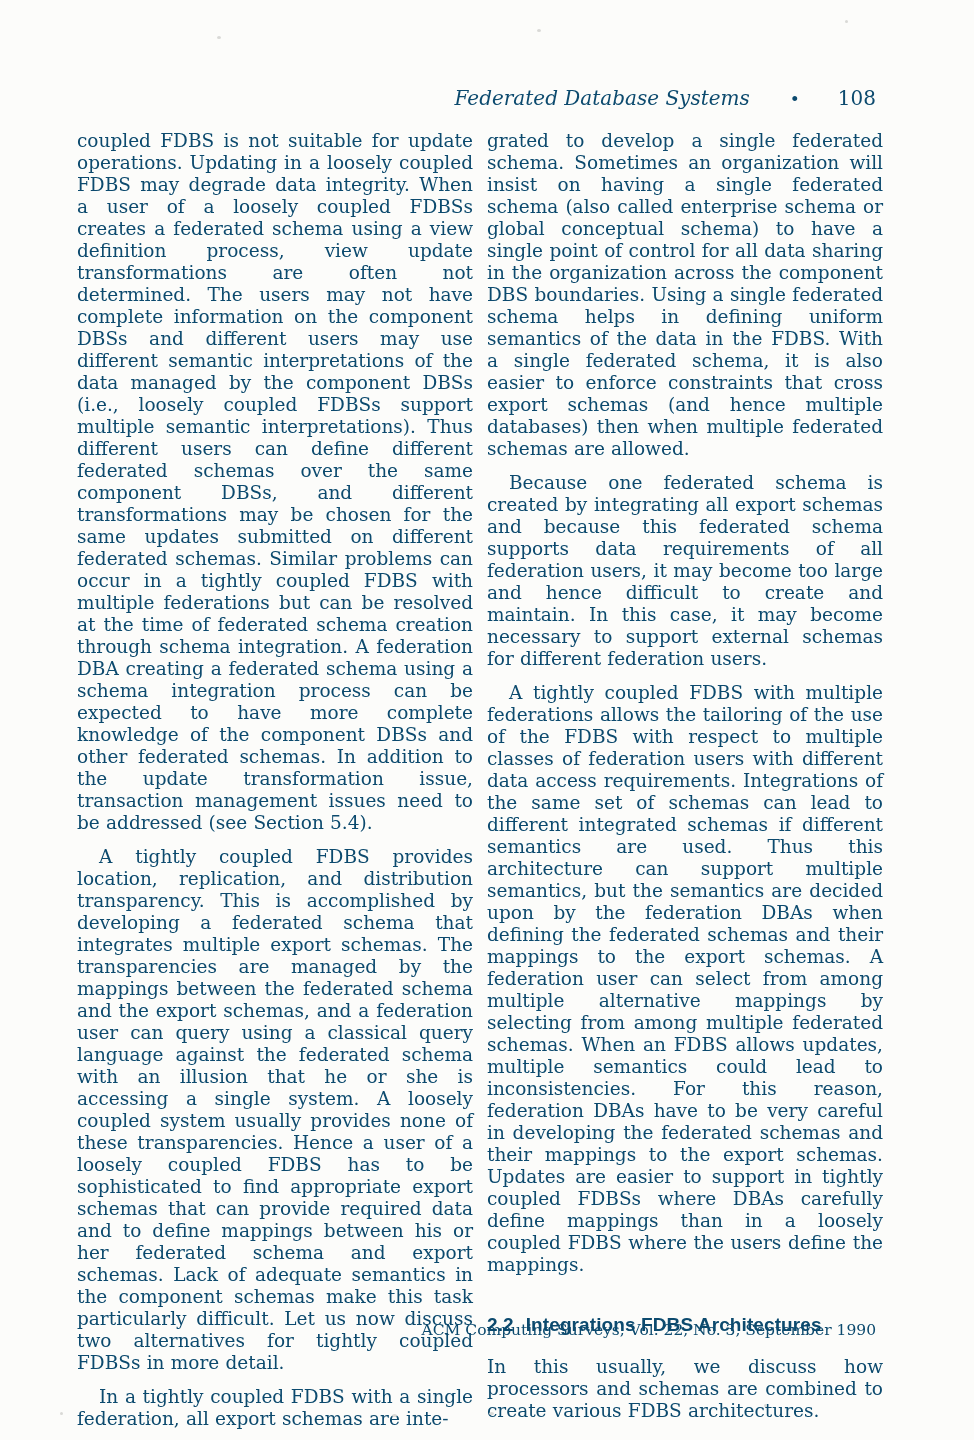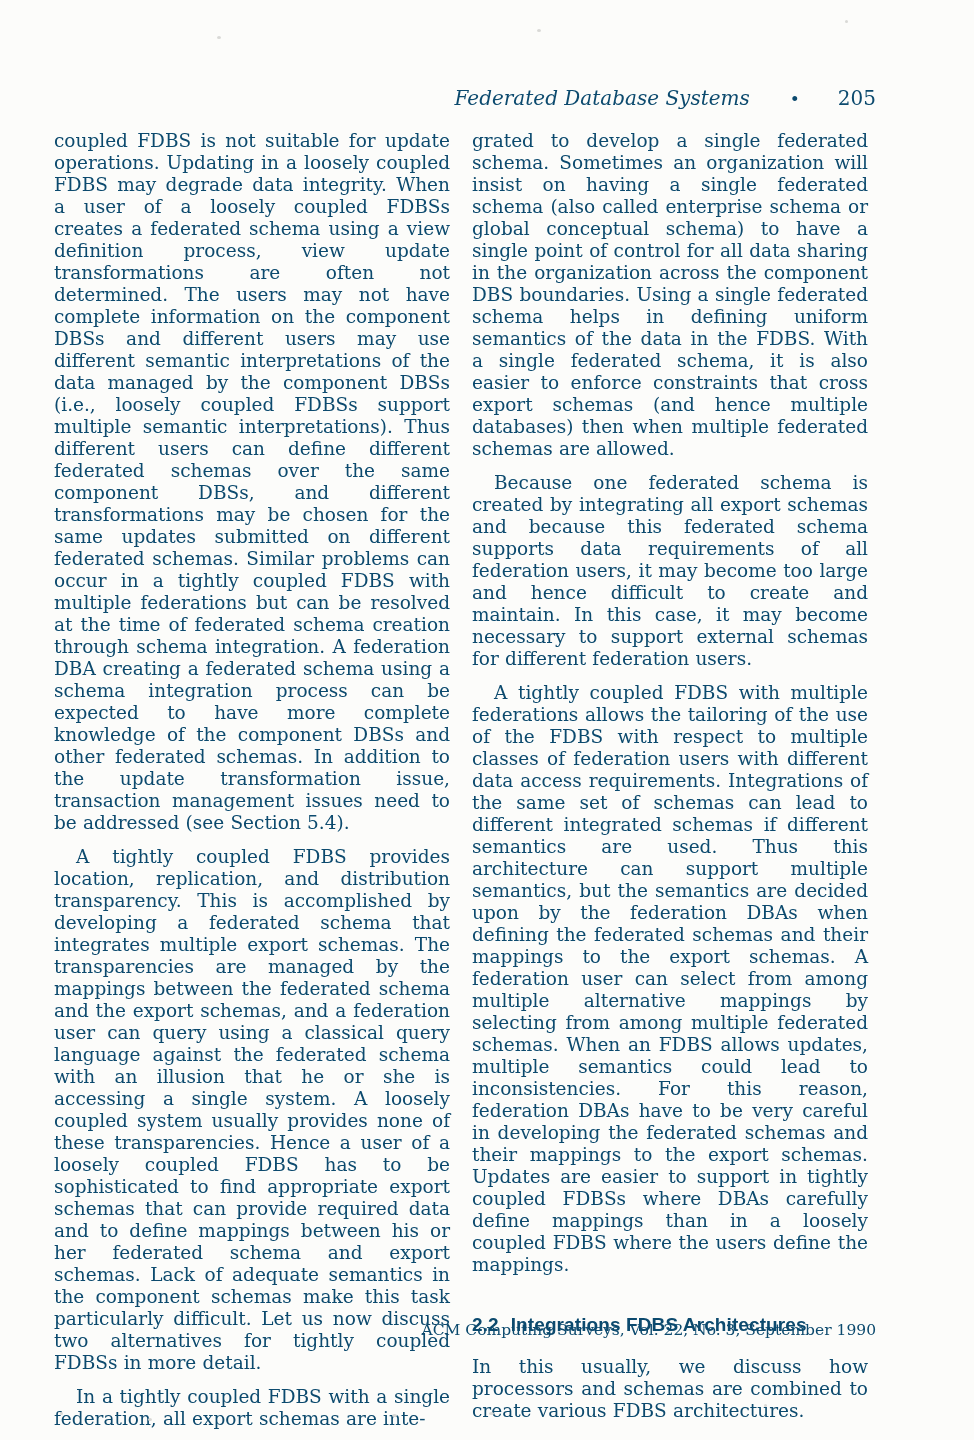--- a/index.html
+++ b/index.html
@@ -34,24 +34,24 @@
   .rh-bullet {
     margin: 0 38px 0 40px;
     font-size: 17px;
   }
   .rh-page {
     font-style: normal;
   }
   .columns {
     position: absolute;
     top: 130px;
-    left: 54px;
+    left: 77px;
     width: 814px;
     display: flex;
-    gap: 22px;
+    gap: 14px;
   }
   .col {
     width: 396px;
   }
   .col p {
     margin: 0;
     font-size: 18.5px;
     line-height: 22px;
     text-align: justify;
     text-justify: inter-word;
@@ -88,21 +88,21 @@
   }
 </style>
 </head>
 <body>
 
 <div class="page">
 
   <div class="running-header">
     <span class="rh-title">Federated Database Systems</span>
     <span class="rh-bullet">•</span>
-    <span class="rh-page">205</span>
+    <span class="rh-page">108</span>
   </div>
 
   <div class="columns">
 
     <div class="col">
       <p>coupled FDBS is not suitable for update operations. Updating in a loosely coupled FDBS may degrade data integrity. When a user of a loosely coupled FDBSs creates a federated schema using a view definition process, view update transformations are often not determined. The users may not have complete information on the component DBSs and different users may use different semantic interpretations of the data managed by the component DBSs (i.e., loosely coupled FDBSs support multiple semantic interpretations). Thus different users can define different federated schemas over the same component DBSs, and different transformations may be chosen for the same updates submitted on different federated schemas. Similar problems can occur in a tightly coupled FDBS with multiple federations but can be resolved at the time of federated schema creation through schema integration. A federation DBA creating a federated schema using a schema integration process can be expected to have more complete knowledge of the component DBSs and other federated schemas. In addition to the update transformation issue, transaction management issues need to be addressed (see Section 5.4).</p>
       <p class="indent">A tightly coupled FDBS provides location, replication, and distribution transparency. This is accomplished by developing a federated schema that integrates multiple export schemas. The transparencies are managed by the mappings between the federated schema and the export schemas, and a federation user can query using a classical query language against the federated schema with an illusion that he or she is accessing a single system. A loosely coupled system usually provides none of these transparencies. Hence a user of a loosely coupled FDBS has to be sophisticated to find appropriate export schemas that can provide required data and to define mappings between his or her federated schema and export schemas. Lack of adequate semantics in the component schemas make this task particularly difficult. Let us now discuss two alternatives for tightly coupled FDBSs in more detail.</p>
       <p class="indent">In a tightly coupled FDBS with a single federation, all export schemas are inte-</p>
     </div>
 

